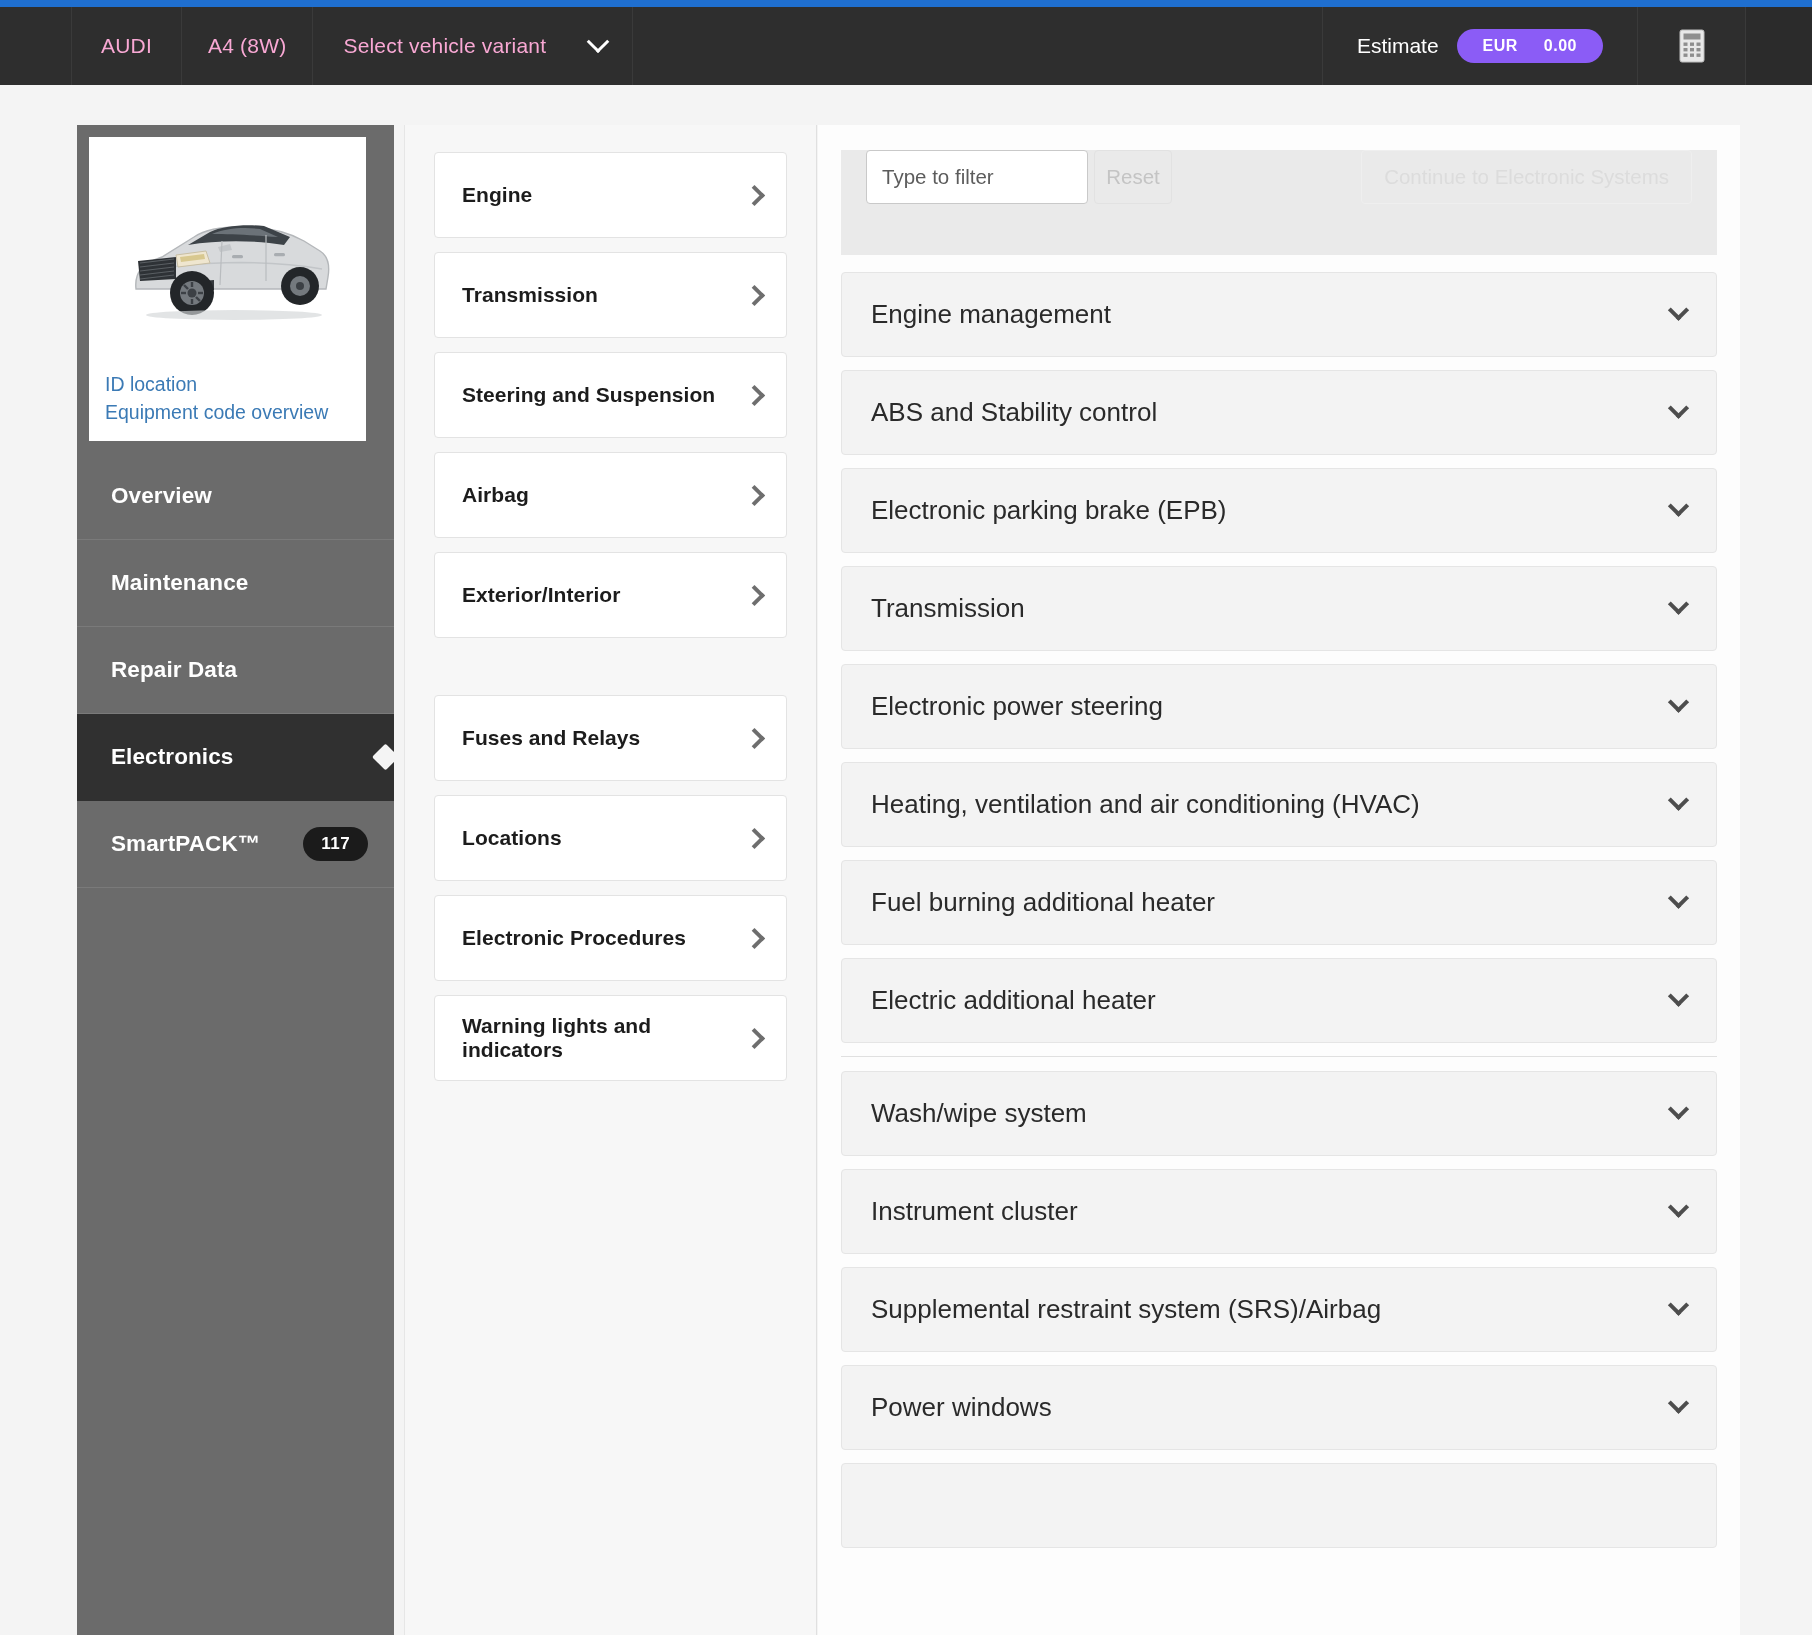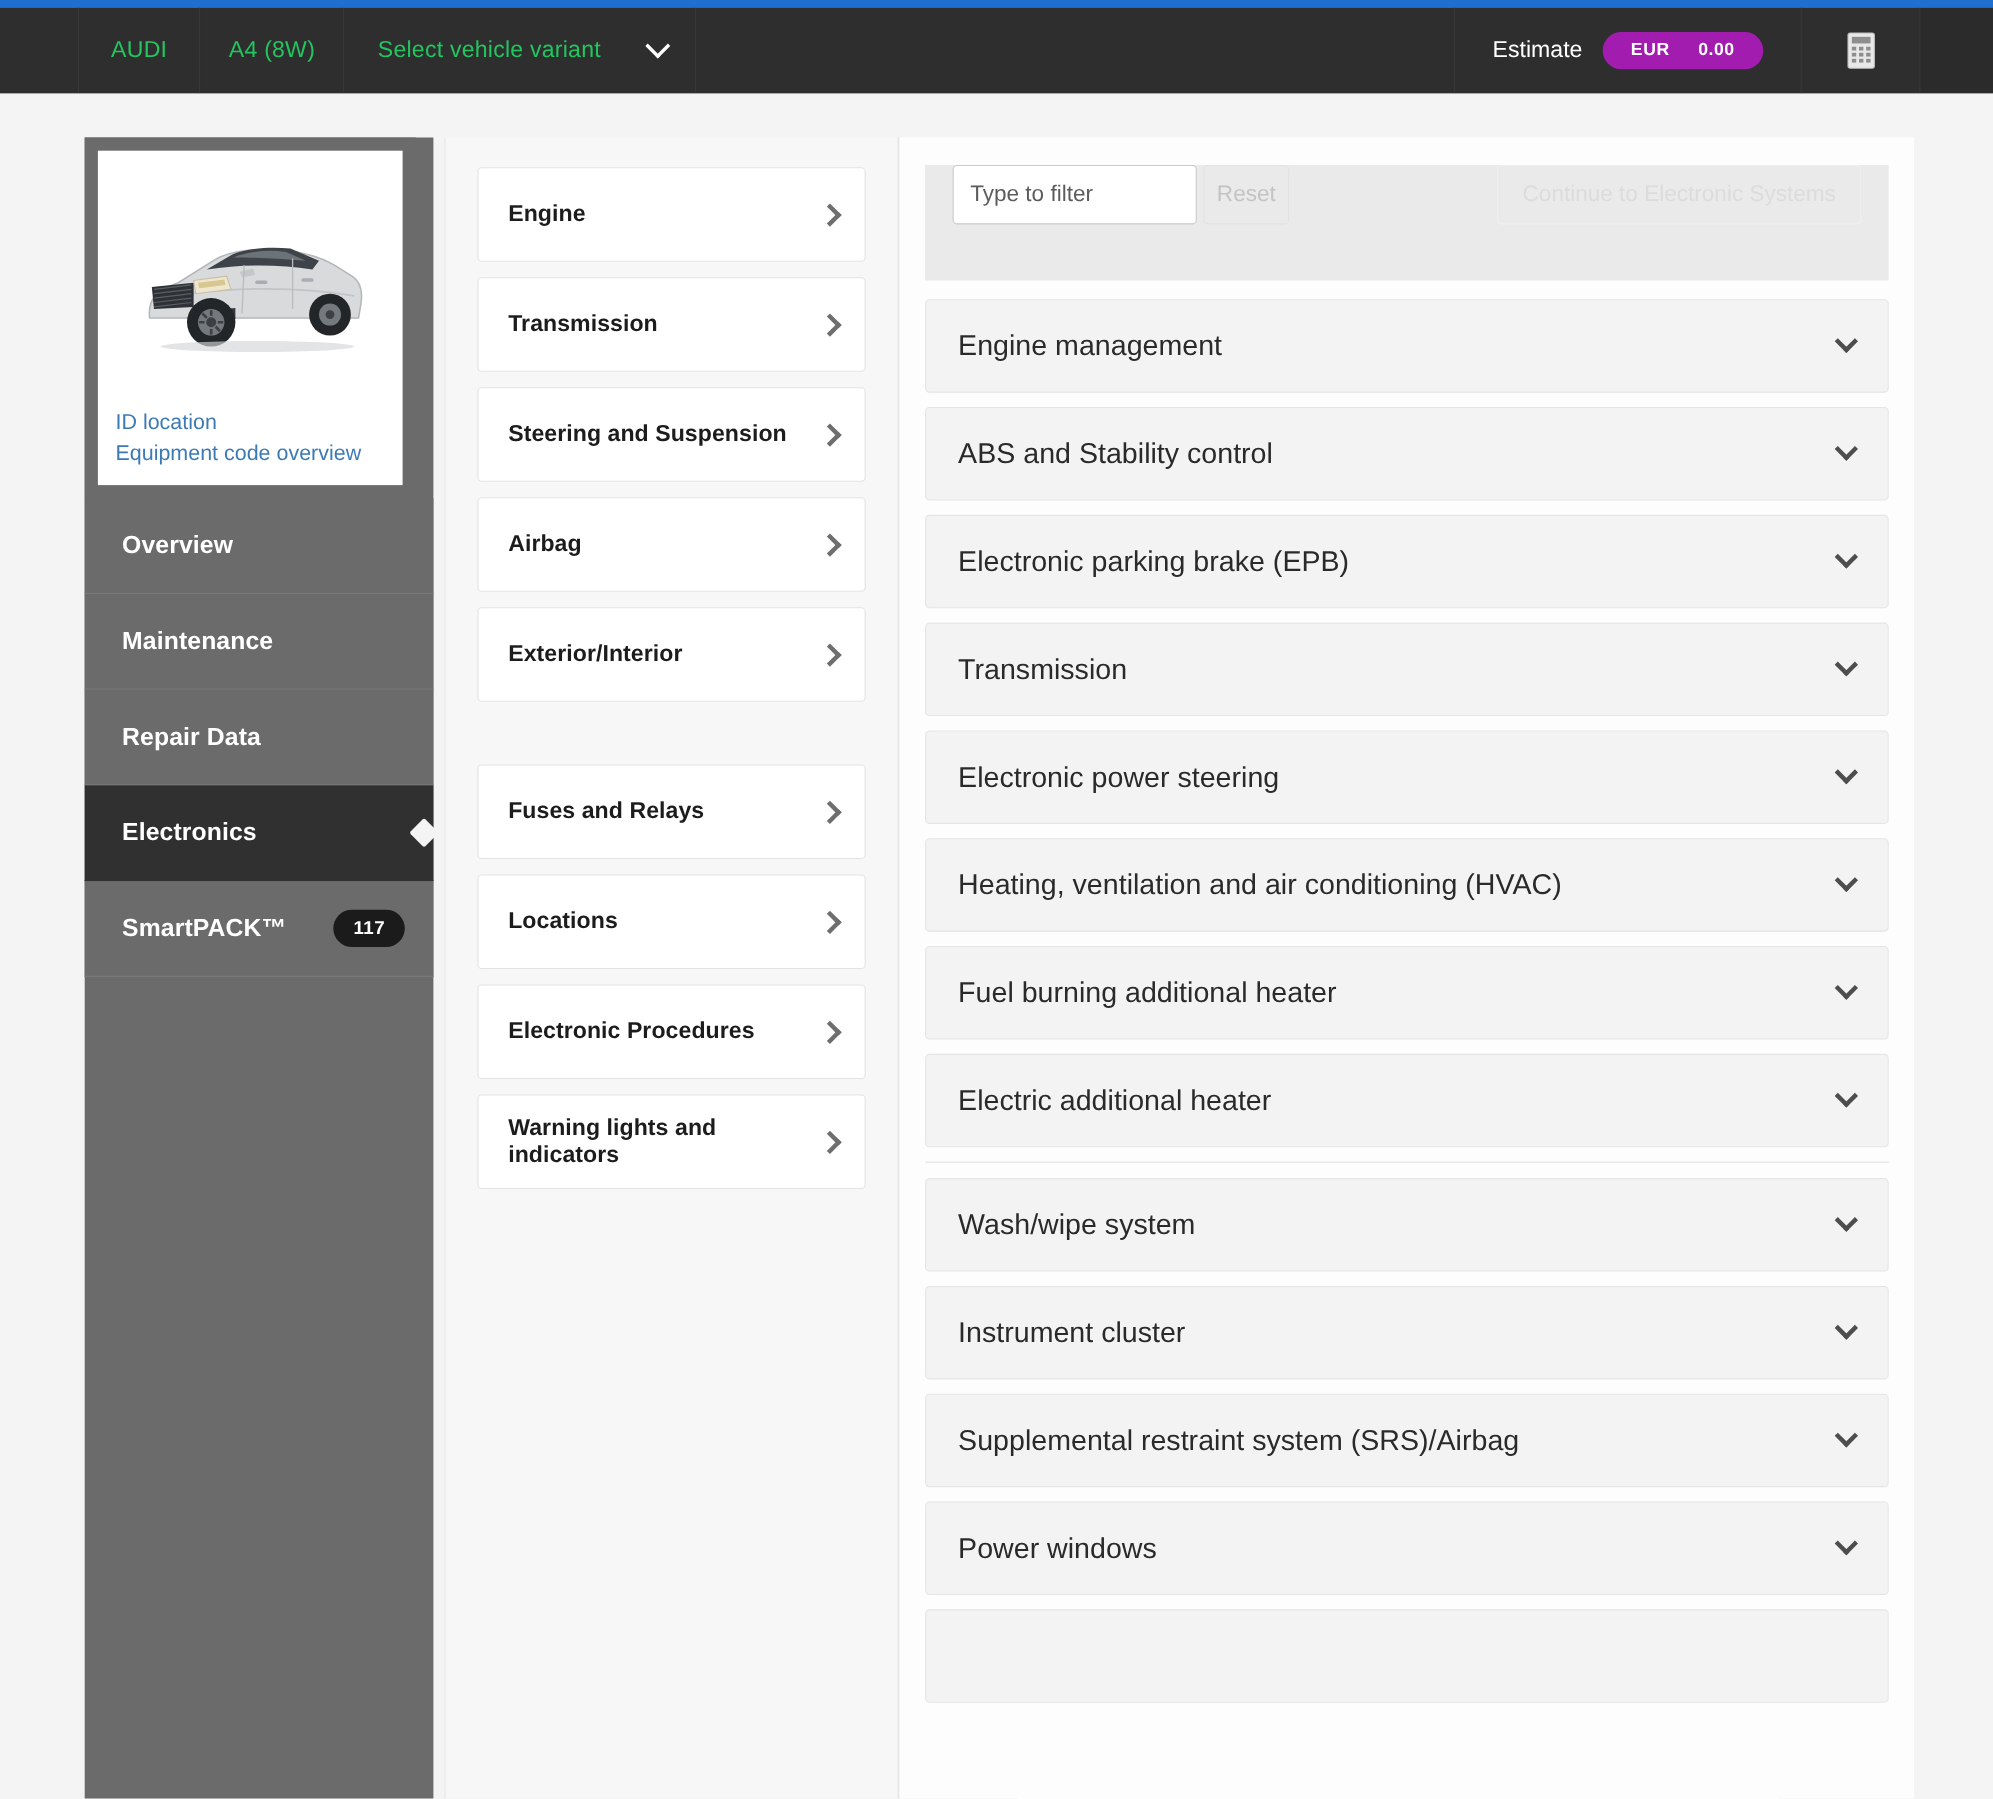--- a/index.html
+++ b/index.html
@@ -34,21 +34,21 @@
   }
   .header-left-pad {
     width: 72px;
     background: #2e2e2e;
     border-right: 1px solid #3a3a3a;
   }
   .hdr-cell {
     display: flex;
     align-items: center;
     justify-content: center;
-    color: #22c55e;
+    color: #f9a8d4;
     font-size: 21px;
     padding: 0 26px;
     border-right: 1px solid #3a3a3a;
     background: #2e2e2e;
     white-space: nowrap;
     letter-spacing: .2px;
   }
   .hdr-cell.make    { min-width: 110px; }
   .hdr-cell.model   { min-width: 128px; }
   .hdr-cell.engine  { min-width: 286px; }
@@ -67,21 +67,21 @@
     background: #2e2e2e;
     border-right: 1px solid #3a3a3a;
     color: #fff;
     font-size: 21px;
     white-space: nowrap;
   }
   .est-pill {
     display: flex;
     align-items: center;
     gap: 26px;
-    background: #a21caf;
+    background: #8b5cf6;
     border-radius: 22px;
     padding: 8px 26px;
     font-size: 16px;
     font-weight: bold;
     letter-spacing: .5px;
   }
   .est-pill .amt { font-size: 16px; font-weight: bold; }
   .hdr-calc {
     width: 108px;
     display: flex;

